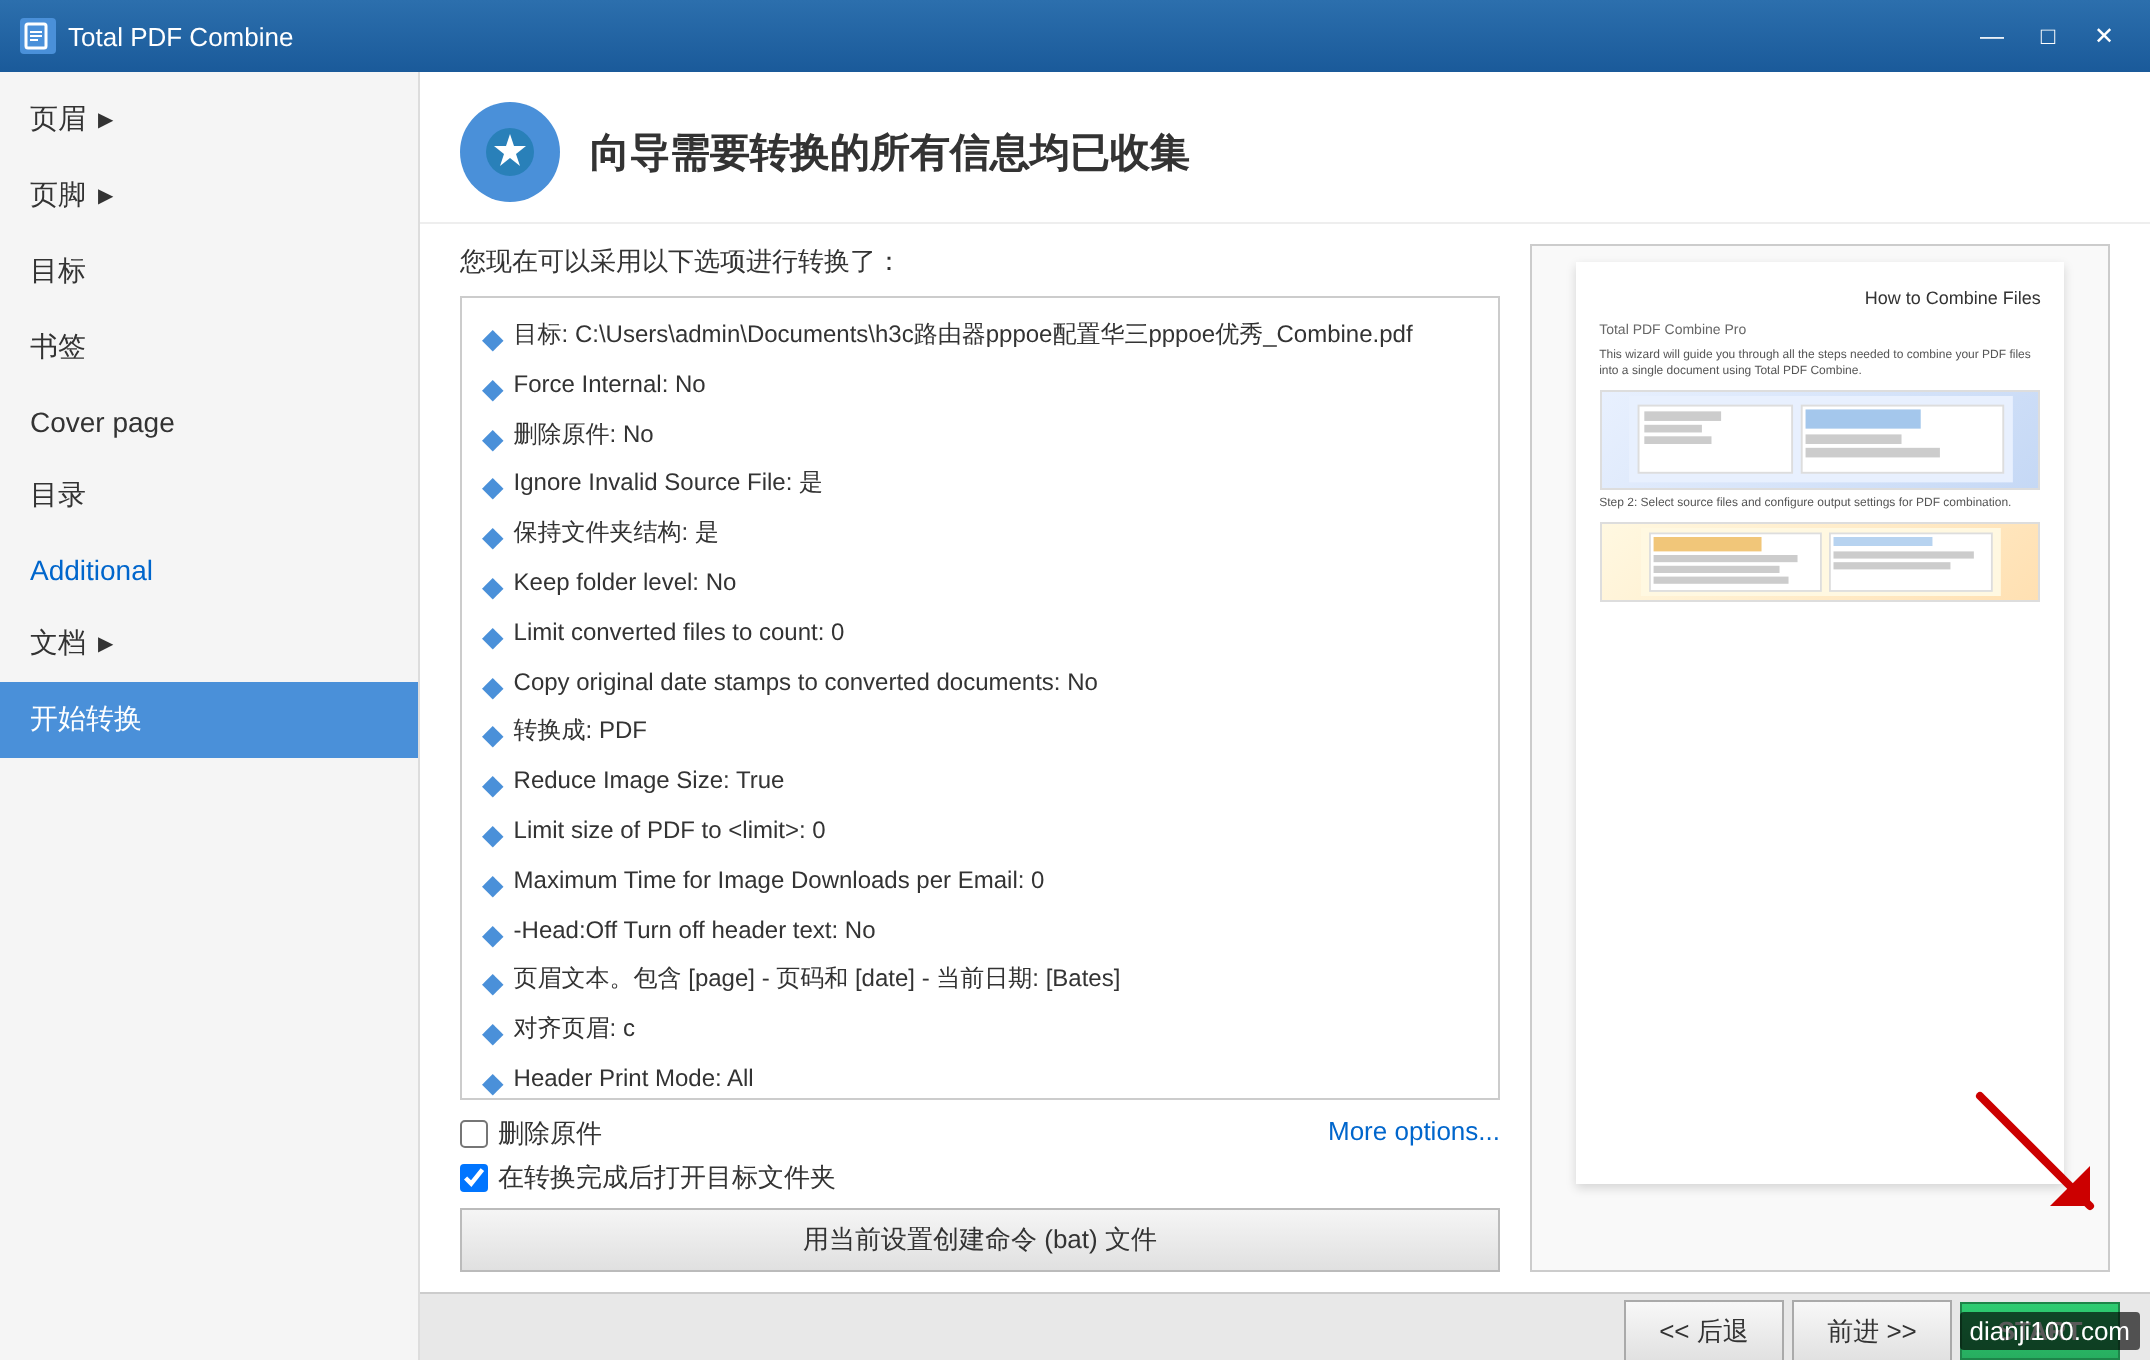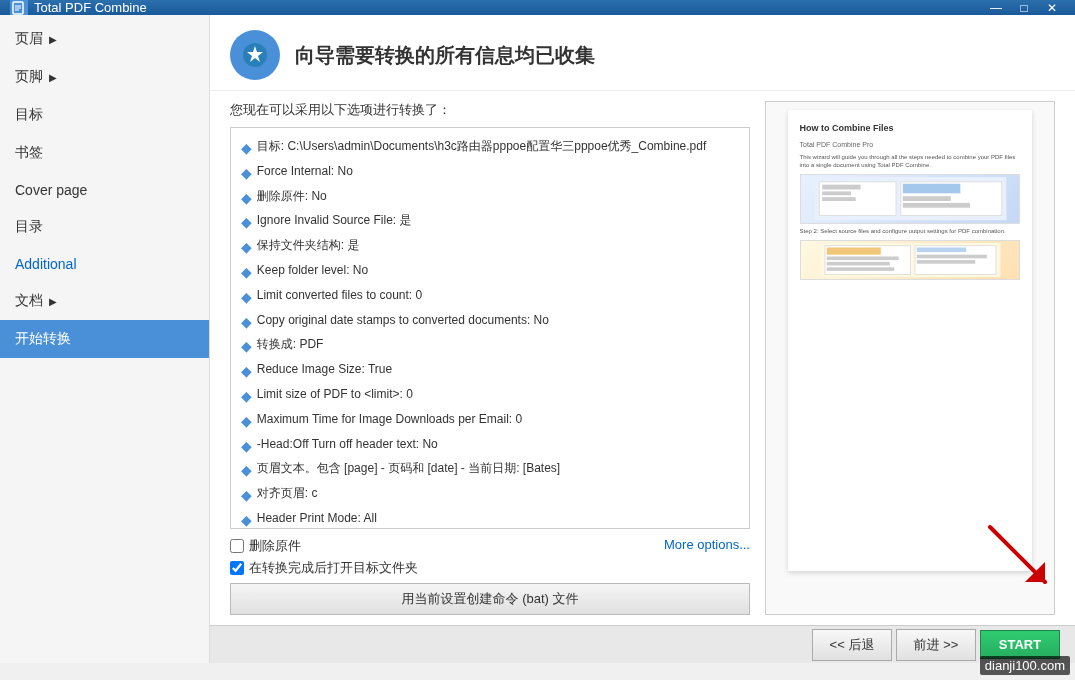--- a/index.html
+++ b/index.html
@@ -9,21 +9,21 @@
       background: #f0f0f0;
       width: 1075px;
       height: 680px;
       overflow: hidden;
     }
 
     
     .titlebar {
       background: linear-gradient(to bottom, #2c6fad, #1a5a9a);
       color: white;
-      height: 15px;
+      height: 36px;
       display: flex;
       align-items: center;
       padding: 0 10px;
       user-select: none;
     }
     .titlebar-icon {
       width: 18px;
       height: 18px;
       margin-right: 6px;
       background: #4a90d9;
@@ -236,23 +236,24 @@
       width: 85%;
       min-height: 90%;
       box-shadow: 0 2px 5px rgba(0,0,0,0.15);
       padding: 12px;
       font-size: 7px;
       color: #333;
       line-height: 1.4;
     }
     .preview-page .preview-title {
       font-size: 9px;
-      font-weight: bold;
+      font-weight: normal;
       margin-bottom: 5px;
       color: #333;
+      text-align: right;
     }
     .preview-page .preview-subtitle {
       font-size: 7px;
       color: #666;
       margin-bottom: 5px;
     }
     .preview-text-block {
       font-size: 6px;
       color: #555;
       margin-bottom: 4px;

